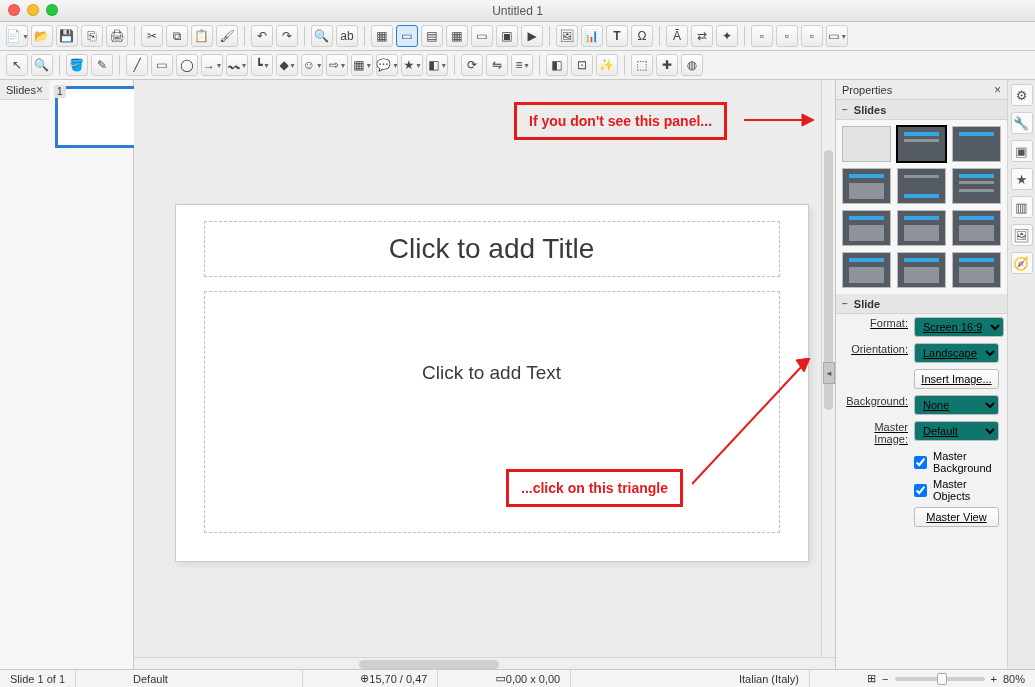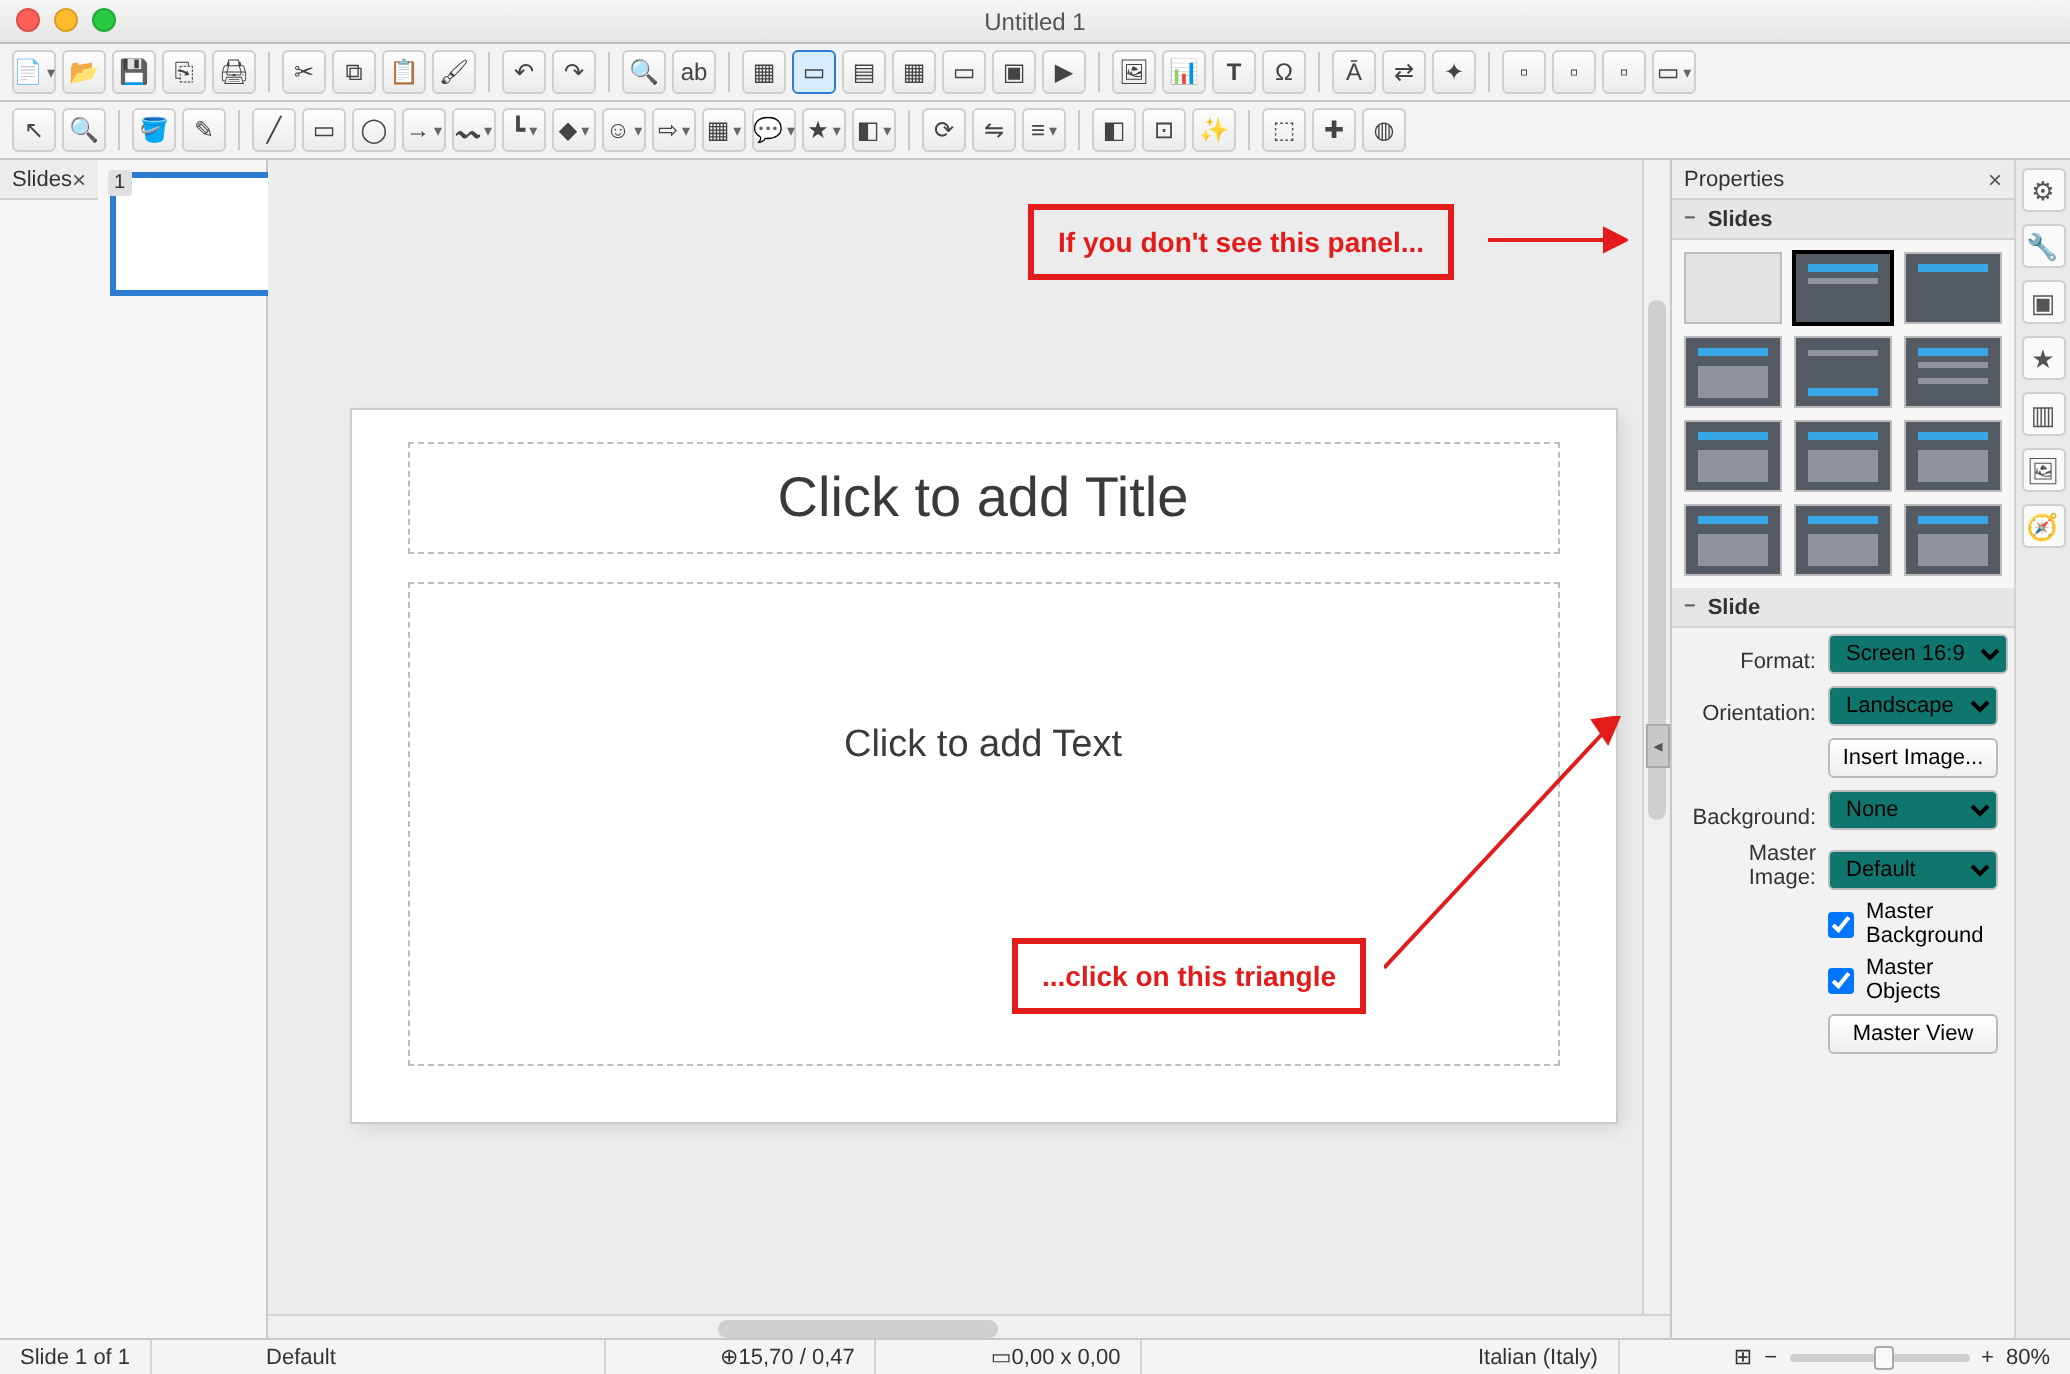--- a/index.html
+++ b/index.html
@@ -47,21 +47,21 @@
 .sechead .toggler { font-size:10px; color:#666; }
 .layouts { padding:6px; display:grid; grid-template-columns:repeat(3,1fr); gap:6px; background:#f7f7f7; }
 .lthumb { height:36px; background:#555b63; border:1px solid #bcbcbc; position:relative; cursor:pointer; }
 .lthumb.sel { outline:2px solid #000; outline-offset:-1px; }
 .lthumb.blank { background:#e3e3e3; }
 .lthumb .bar1 { position:absolute; left:6px; right:6px; top:5px; height:4px; background:#37a6e6; }
 .lthumb .sub { position:absolute; left:6px; right:6px; top:12px; height:3px; background:#8d9399; }
 .lthumb .half { position:absolute; top:14px; bottom:4px; background:#8d9399; }
 .lthumb .half.l { left:6px; width:40%; }
 .lthumb .half.r { right:6px; width:40%; }
-.formrow { display:flex; align-items:flex-end; padding:3px 8px; gap:6px; font-size:11px; }
+.formrow { display:flex; align-items:flex-start; padding:3px 8px; gap:6px; font-size:11px;text-decoration:underline; }
 .formrow label { flex:0 0 64px; text-align:right; color:#333; }
 .formrow select, .formrow input { flex:1; height:20px; border:1px solid #bcbcbc; border-radius:3px; background:#0f766e; font-size:11px; padding:0 4px; }
 .formrow .btn { flex:1; height:20px; border:1px solid #bcbcbc; border-radius:3px; background:linear-gradient(#fff,#efefef); font-size:11px; cursor:pointer; }
 .chkrow { display:flex; align-items:center; gap:6px; padding:2px 8px 2px 78px; font-size:11px; }
 .chkrow input { width:13px; height:13px; }
 
 .status { position:absolute; left:0; right:0; bottom:0; height:18px; background:#f4f4f4; border-top:1px solid #c8c8c8; display:flex; align-items:center; font-size:11px; color:#333;gap:47px; }
 .status .cell { padding:0 10px; border-right:1px solid #d4d4d4; height:100%; display:flex; align-items:center; }
 .status .spacer { flex:1; }
 .zoom { display:flex; align-items:center; gap:6px; padding:0 10px; }

